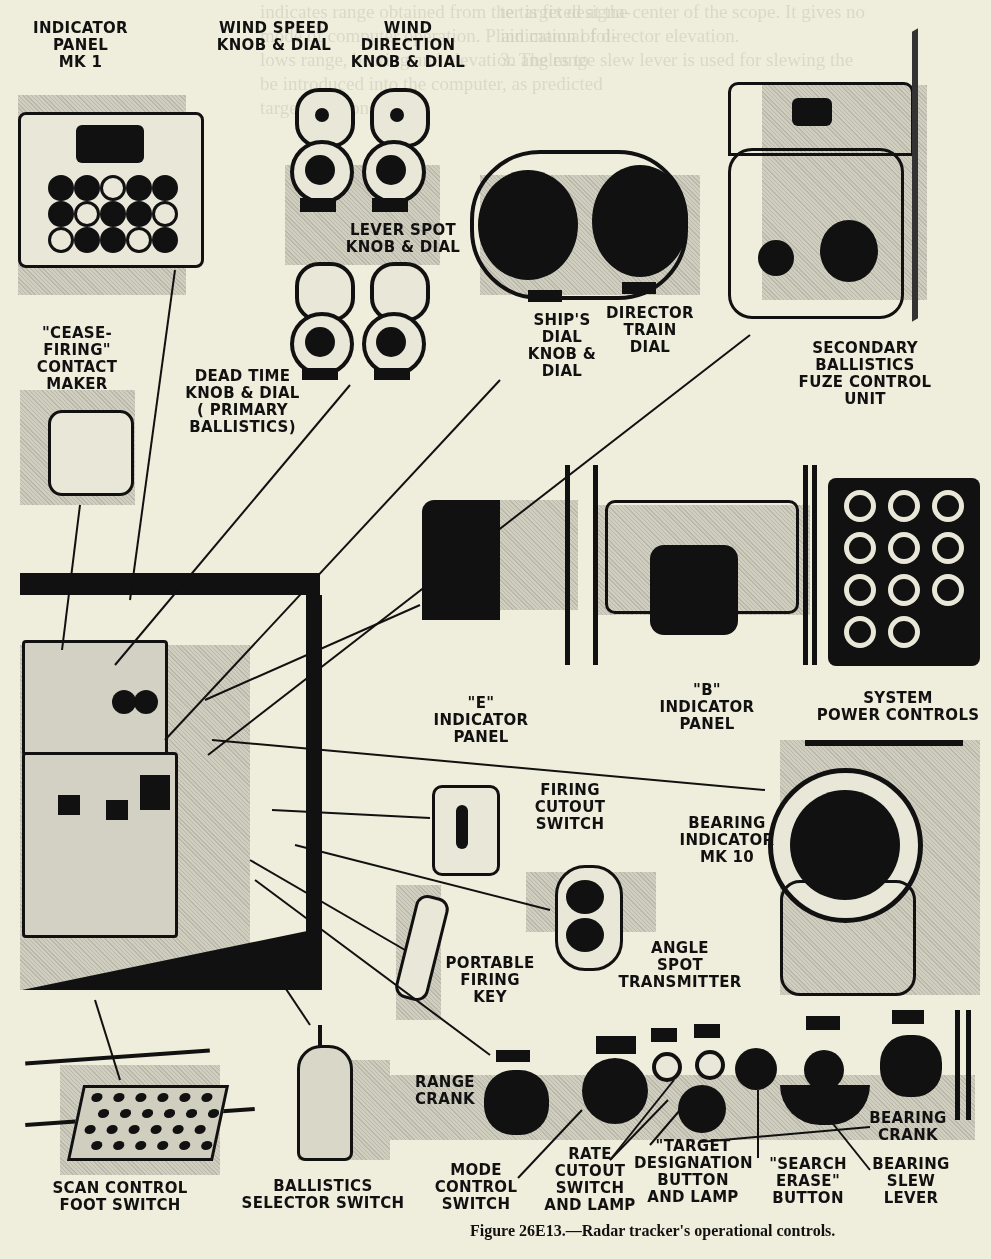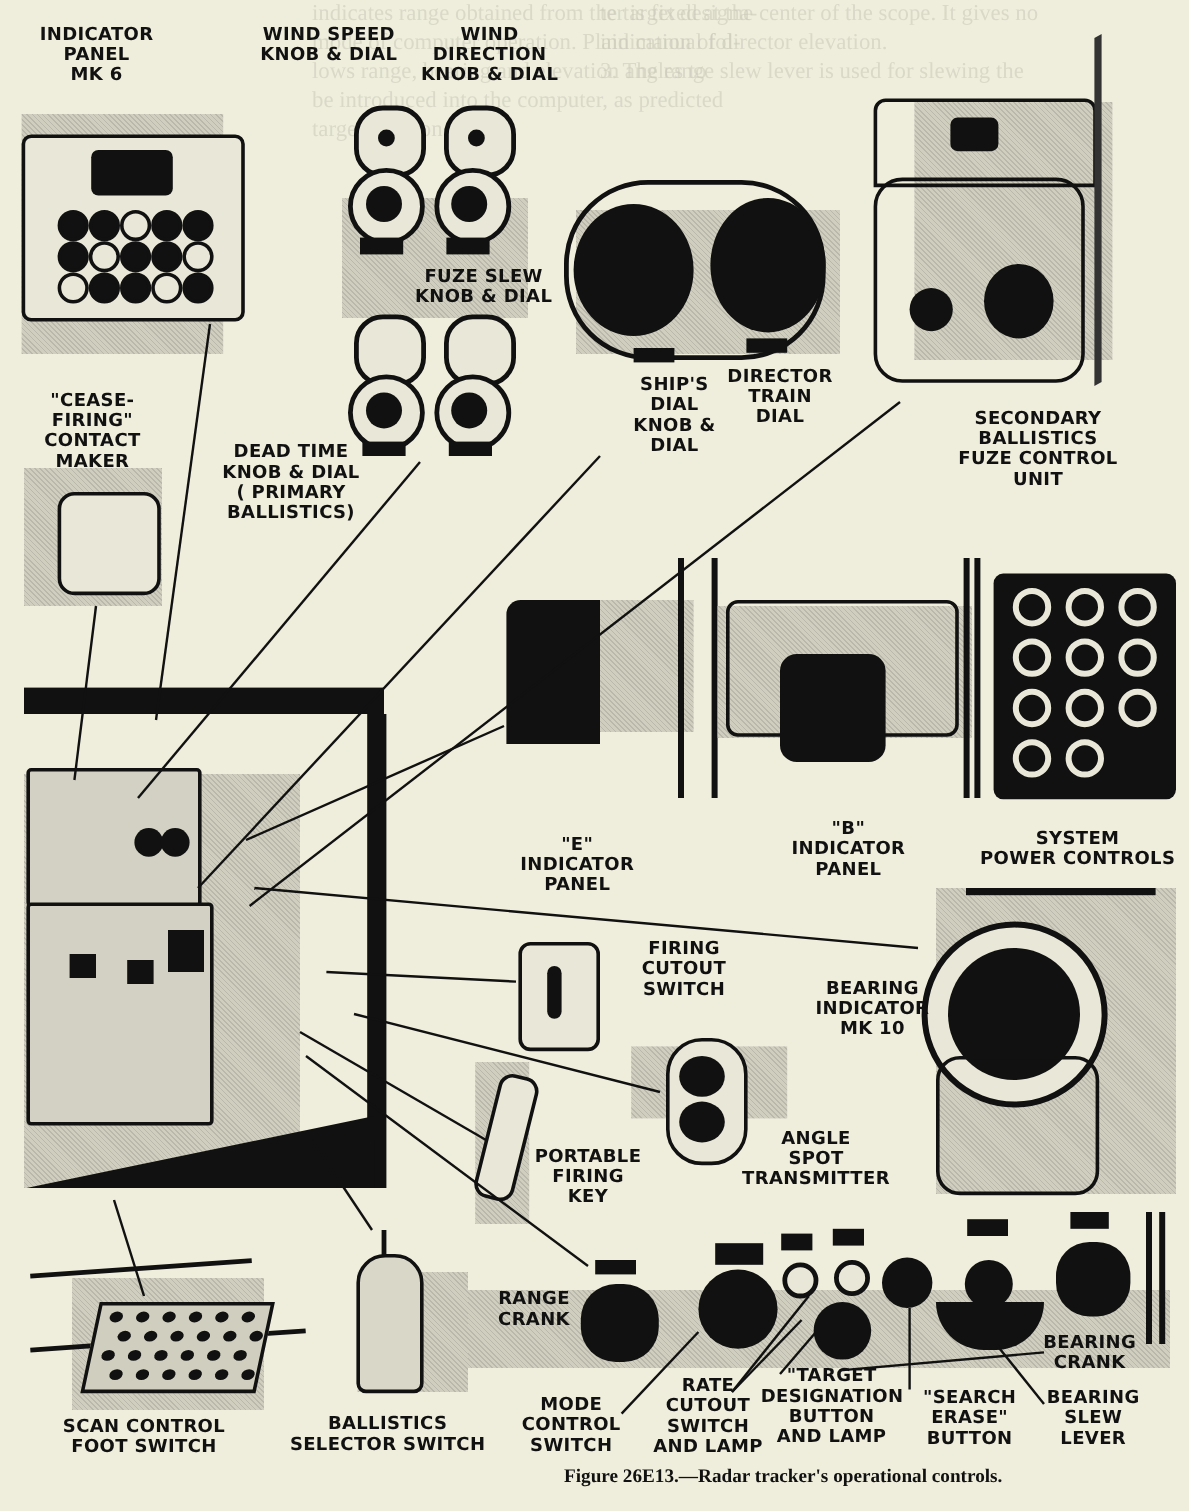--- a/index.html
+++ b/index.html
@@ -220,33 +220,33 @@
     <line x1="650" y1="1145" x2="680" y2="1110"></line>
     <line x1="758" y1="1090" x2="758" y2="1158"></line>
     <line x1="830" y1="1120" x2="870" y2="1170"></line>
     <line x1="700" y1="1142" x2="870" y2="1127"></line>
   </g>
 </svg>
 
 <div class="lbl" style="left:28px;top:20px;width:105px;">
   <span>INDICATOR</span>
   <span>PANEL</span>
-  <span>MK 6</span>
+  <span>MK 1</span>
 </div>
 <div class="lbl" style="left:214px;top:20px;width:120px;">
   <span>WIND SPEED</span>
   <span>KNOB &amp; DIAL</span>
 </div>
 <div class="lbl" style="left:348px;top:20px;width:120px;">
   <span>WIND</span>
   <span>DIRECTION</span>
   <span>KNOB &amp; DIAL</span>
 </div>
 <div class="lbl" style="left:342px;top:222px;width:122px;">
-  <span>FUZE SLEW</span>
+  <span>LEVER SPOT</span>
   <span>KNOB &amp; DIAL</span>
 </div>
 <div class="lbl" style="left:522px;top:312px;width:80px;">
   <span>SHIP'S</span>
   <span>DIAL</span>
   <span>KNOB &amp;</span>
   <span>DIAL</span>
 </div>
 <div class="lbl" style="left:605px;top:305px;width:90px;">
   <span>DIRECTOR</span>

